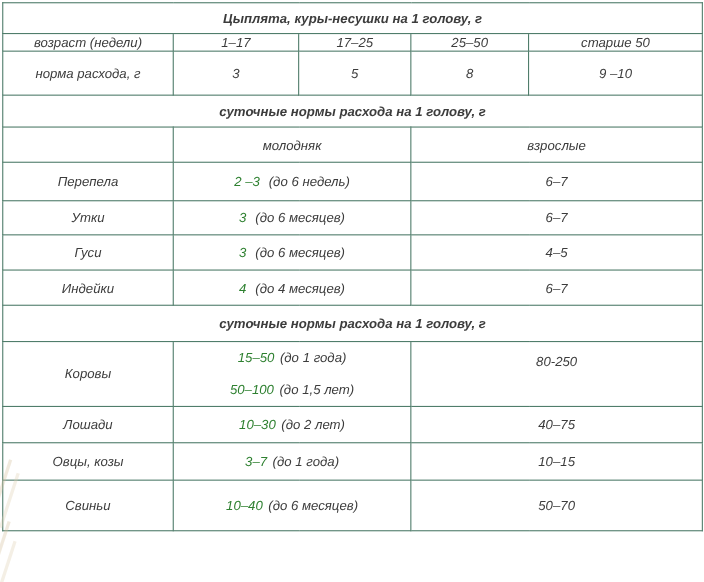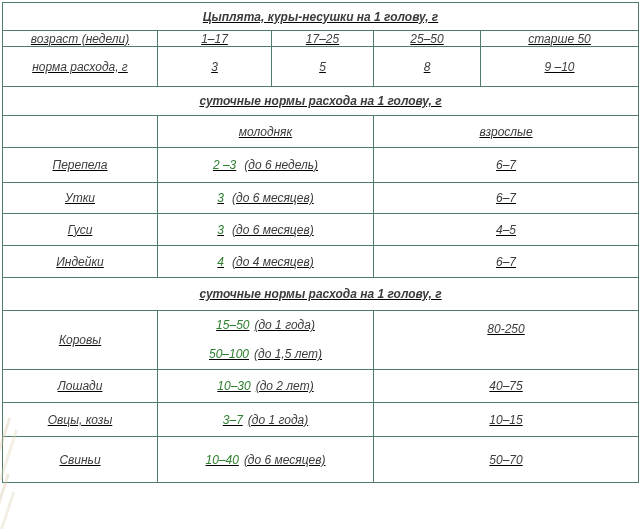--- a/index.html
+++ b/index.html
@@ -13,21 +13,20 @@
     position: relative;
     font-family: "Liberation Sans", sans-serif;
     overflow: hidden;
   }
   table.norms {
     border-collapse: collapse;
     table-layout: fixed;
     width: 636px;
     margin: 2px 0 0 2px;
     background: #ffffff;
-    text-decoration: underline;
   }
   table.norms td {
     border: 1px solid #507d6b;
     text-align: center;
     vertical-align: middle;
     font-style: italic;
     font-size: 12px;
     color: #3c3c3c;
     padding: 0 2px;
     overflow: hidden;

